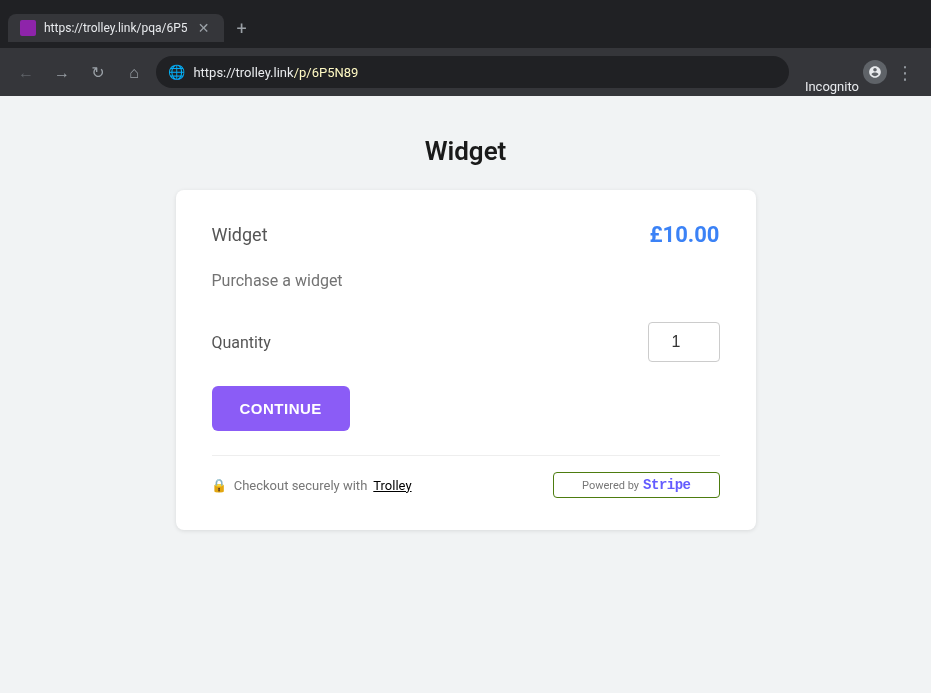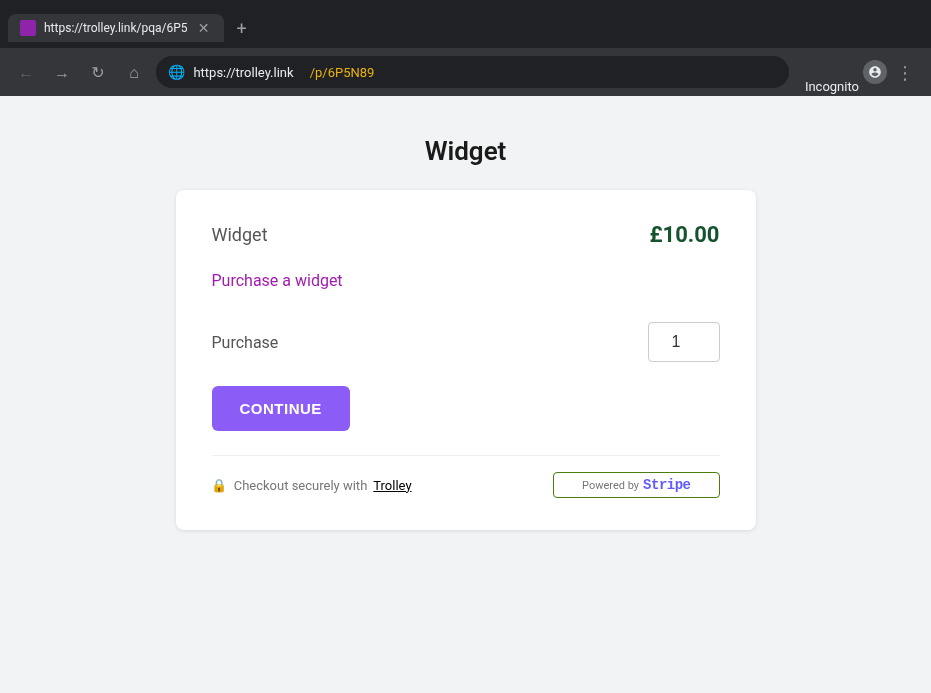--- a/index.html
+++ b/index.html
@@ -119,22 +119,21 @@
     .address-text {
       color: #e8eaed;
       font-size: 13px;
     }
 
     .address-text .domain {
       color: #e8eaed;
     }
 
     .address-text .path {
-      color: #eab308;
-      margin-left: 16px;
+      color: #fef9c3;
     }
 
     .browser-menu {
       display: flex;
       align-items: center;
       gap: 4px;
       margin-left: 8px;
     }
 
     .incognito-text {
@@ -202,27 +201,27 @@
     }
 
     .product-name {
       font-size: 18px;
       color: #555;
       font-weight: 400;
     }
 
     .product-price {
       font-size: 22px;
-      color: #14532d;
+      color: #3b82f6;
       font-weight: 700;
     }
 
     .product-description {
       font-size: 16px;
-      color: #a21caf;
+      color: #737373;
       margin-bottom: 32px;
     }
 
     .quantity-row {
       display: flex;
       justify-content: space-between;
       align-items: center;
       margin-bottom: 24px;
     }
 
@@ -343,21 +342,21 @@
     <div class="card-header">
       <span class="product-name">Widget</span>
       <span class="product-price">£10.00</span>
     </div>
 
     
     <p class="product-description">Purchase a widget</p>
 
     
     <div class="quantity-row">
-      <label class="quantity-label">Purchase</label>
+      <label class="quantity-label">Quantity</label>
       <input type="number" class="quantity-input" value="1" min="1" style="">
     </div>
 
     
     <button class="continue-btn">CONTINUE</button>
 
     
     <div class="card-footer">
       <div class="secure-checkout">
         <span>🔒</span>

